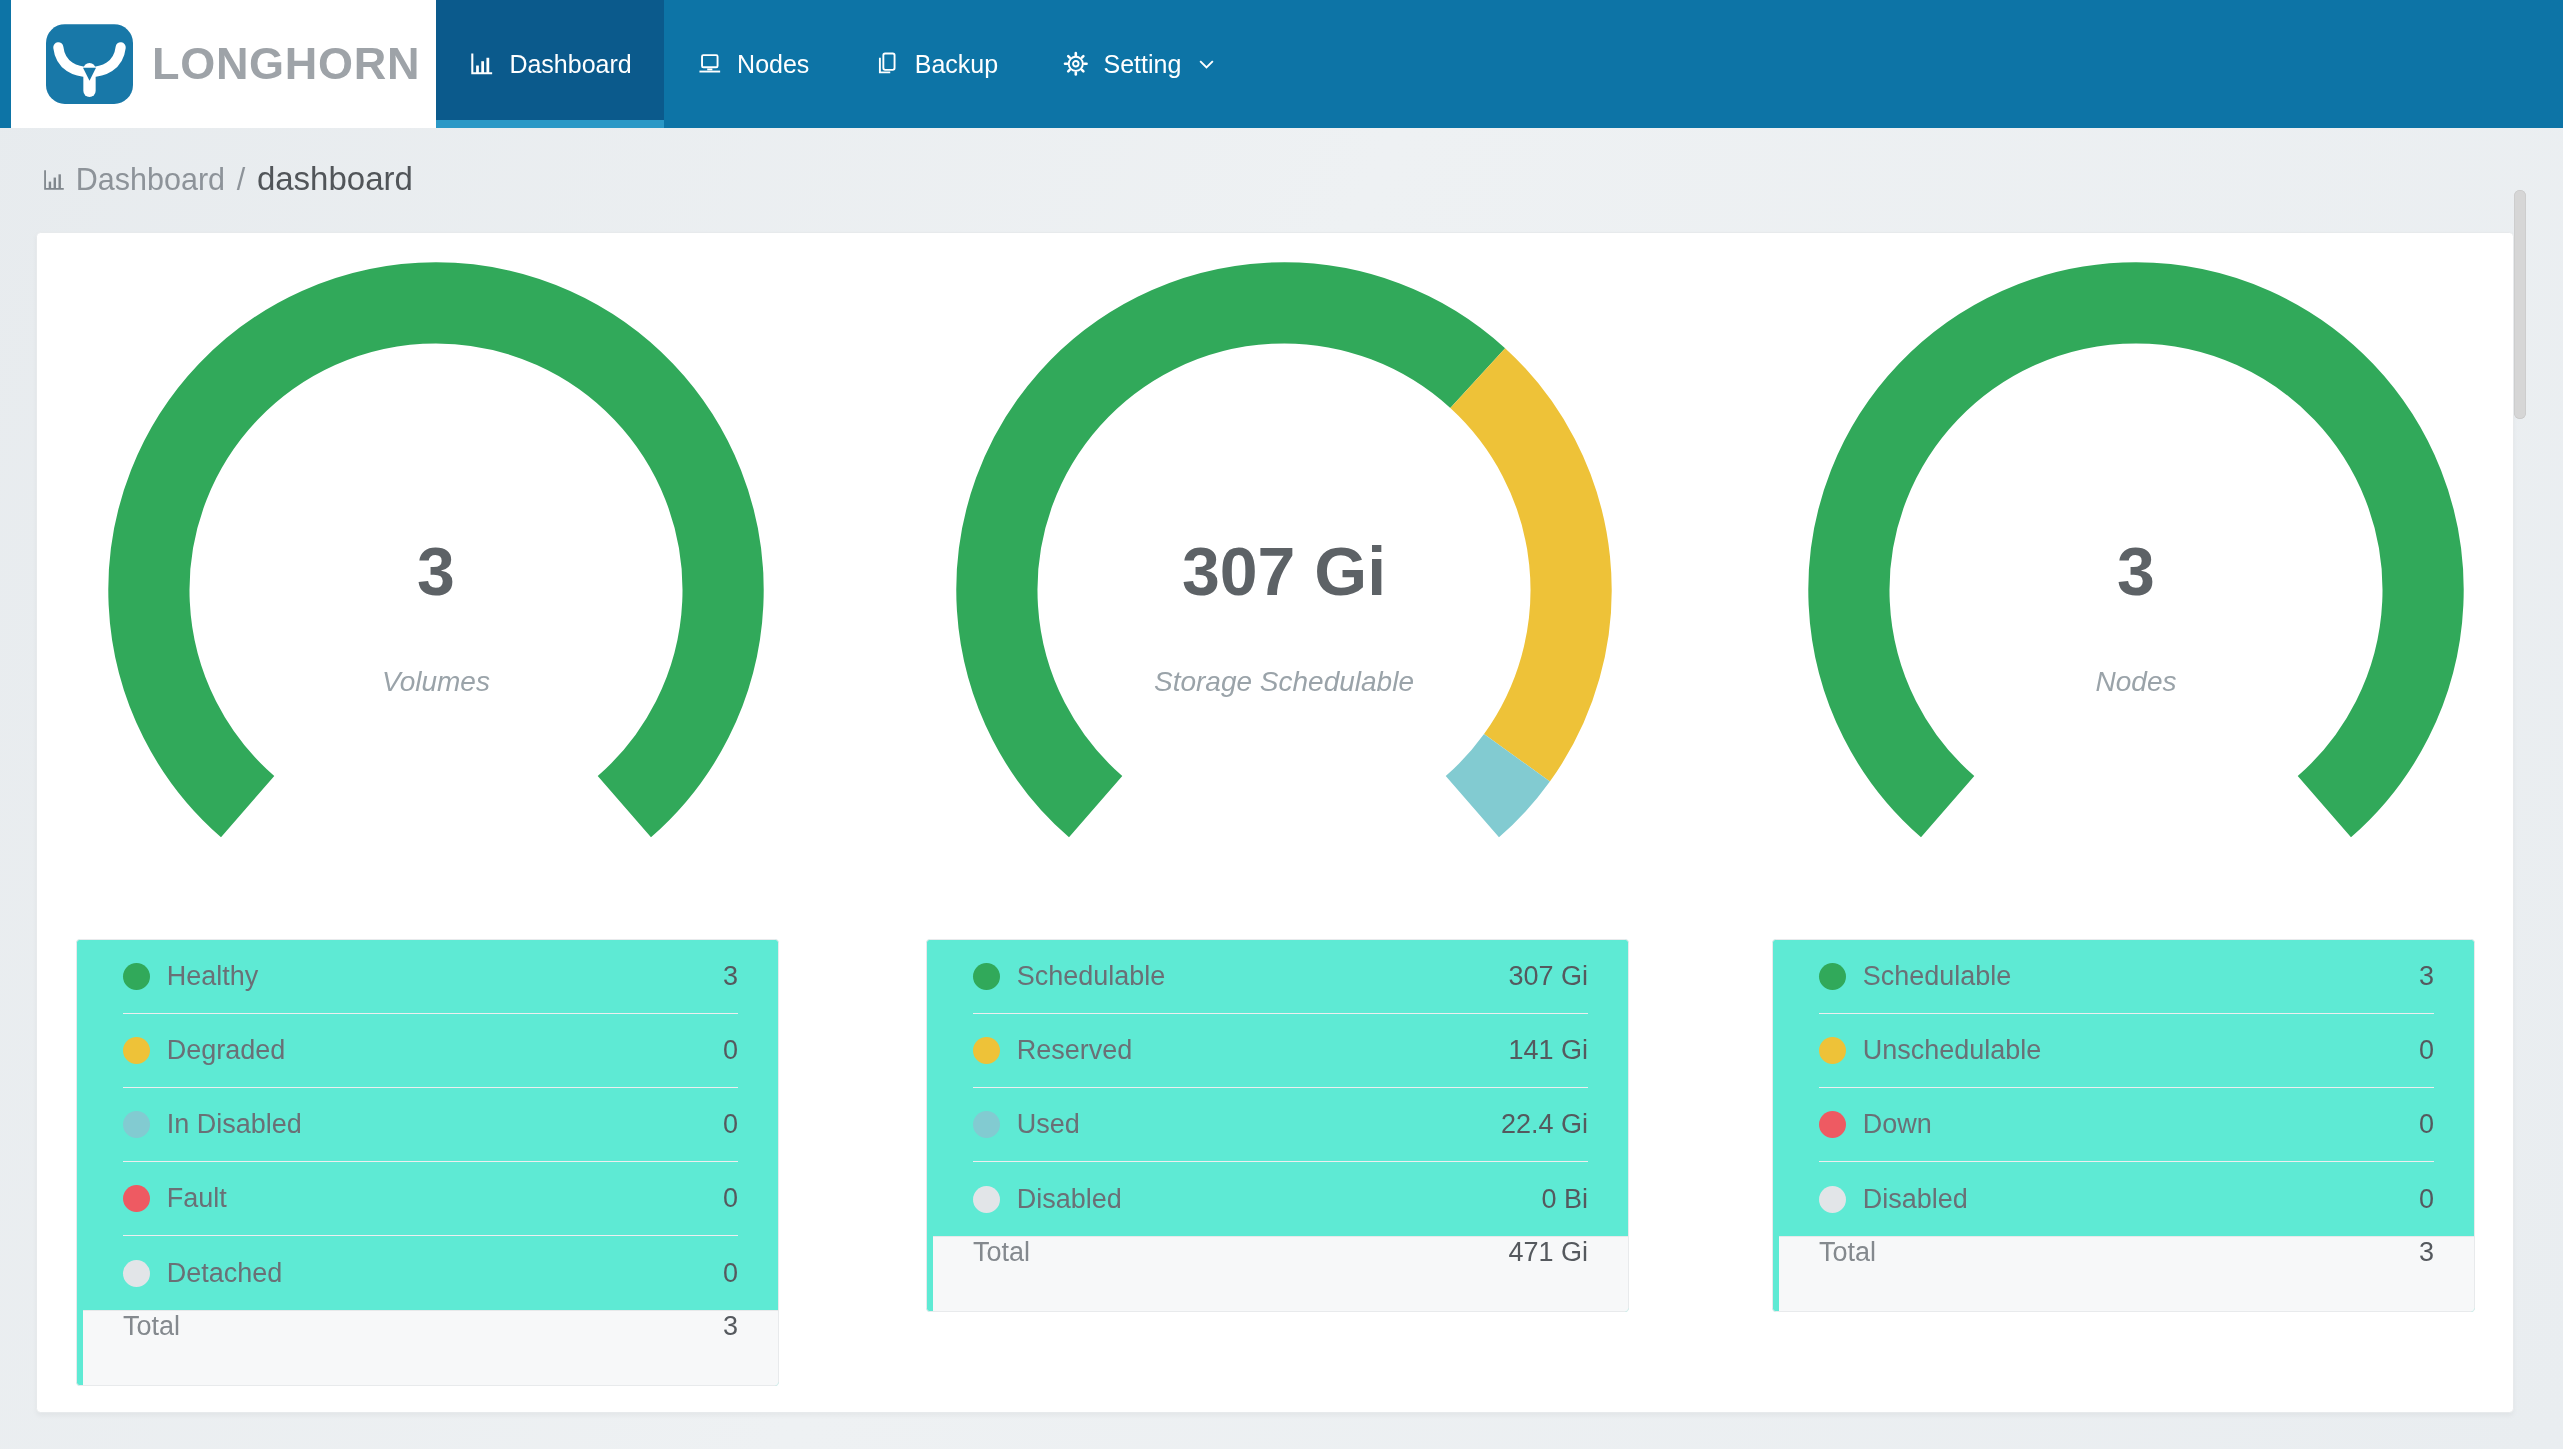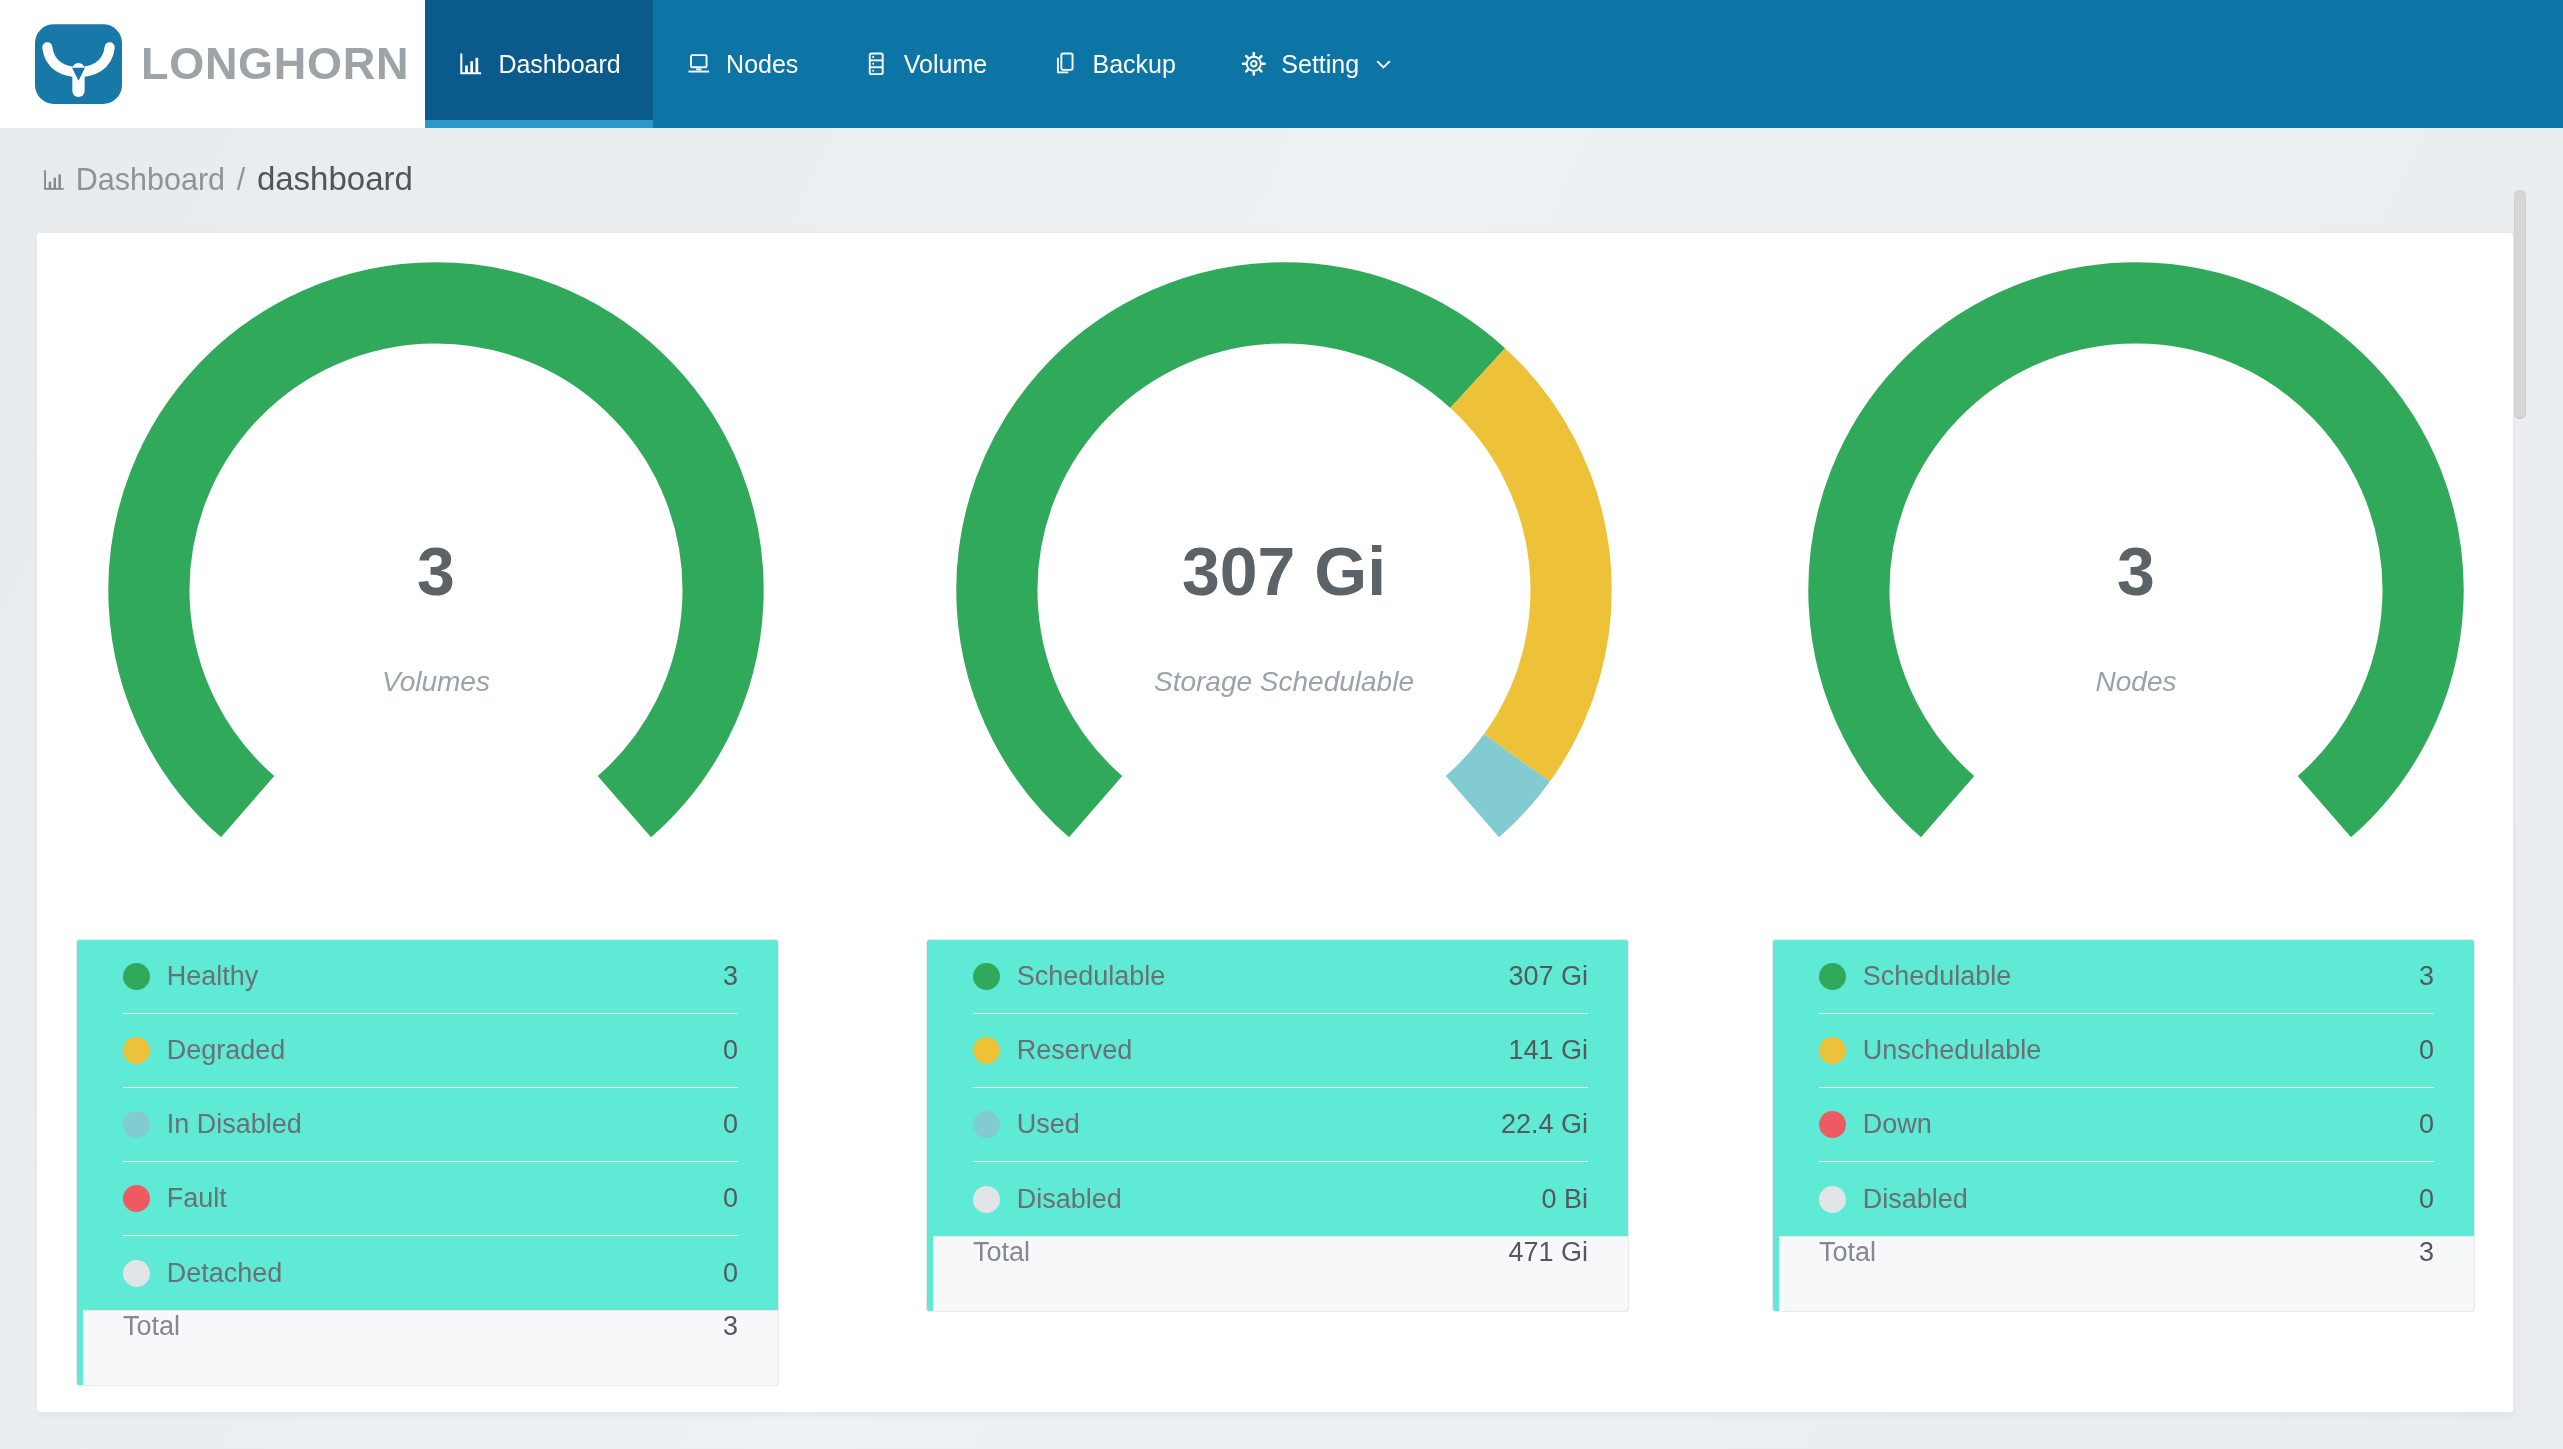--- a/index.html
+++ b/index.html
@@ -4,21 +4,21 @@
 <style>
   * { margin:0; padding:0; box-sizing:border-box; }
   html,body { width:2563px; height:1449px; }
   body {
     font-family:"Liberation Sans","DejaVu Sans",sans-serif;
     background:linear-gradient(115deg,#e7ebee 0%,#eef1f3 45%,#e9edf0 100%);
     overflow:hidden; position:relative;
   }
 
   
-  .topnav { height:128px; background:#0d74a6; display:flex; align-items:stretch; }
+  .topnav { height:128px; background:#0d74a6; display:flex; align-items:stretch;padding-left:11px; }
   .brand { width:425px; background:#ffffff; display:flex; align-items:center; padding-left:35px; gap:19px; cursor:pointer; }
   .brand-logo svg { display:block; }
   .brand-name { font-size:45px; font-weight:700; color:#9ea3a8; letter-spacing:0.7px; }
   .nav-items { display:flex; align-items:stretch; }
   .nav-item { position:relative; display:flex; align-items:center; gap:13.8px; padding:0 32px;
     color:#ffffff; font-size:25px; cursor:pointer; }
   .nav-item.active { background:#0b5a8c; }
   .nav-item.active::after { content:""; position:absolute; left:0; right:0; bottom:0; height:8px; background:#2b98c6; }
   .nav-icon { display:flex; align-items:center; }
   .chev { margin-left:1.5px; display:flex; align-items:center; }
@@ -95,33 +95,20 @@
       <span class="nav-icon">
         <svg width="27.6" height="27.6" viewBox="0 0 32 32" fill="none" stroke="#ffffff" stroke-width="2.2">
           <rect x="7" y="6" width="18" height="14" rx="1.5"></rect>
           <path d="M4 25 H28"></path>
           <path d="M13 22.5 H19"></path>
         </svg>
       </span>
       <span>Nodes</span>
     </a>
 
-    <a class="nav-item">
-      <span class="nav-icon">
-        <svg width="27.6" height="27.6" viewBox="0 0 32 32" fill="none" stroke="#ffffff" stroke-width="2.2">
-          <rect x="9" y="4" width="15" height="24" rx="2"></rect>
-          <path d="M9 12 H24"></path>
-          <path d="M9 20 H24"></path>
-          <circle cx="13" cy="8" r="1.2" fill="#ffffff" stroke="none"></circle>
-          <circle cx="13" cy="16" r="1.2" fill="#ffffff" stroke="none"></circle>
-          <circle cx="13" cy="24" r="1.2" fill="#ffffff" stroke="none"></circle>
-        </svg>
-      </span>
-      <span>Volume</span>
-    </a>
 
     <a class="nav-item">
       <span class="nav-icon">
         <svg width="27.6" height="27.6" viewBox="0 0 32 32" fill="none" stroke="#ffffff" stroke-width="2.2">
           <rect x="12" y="4" width="13" height="19" rx="2"></rect>
           <path d="M8 9 V26 H20"></path>
         </svg>
       </span>
       <span>Backup</span>
     </a>

